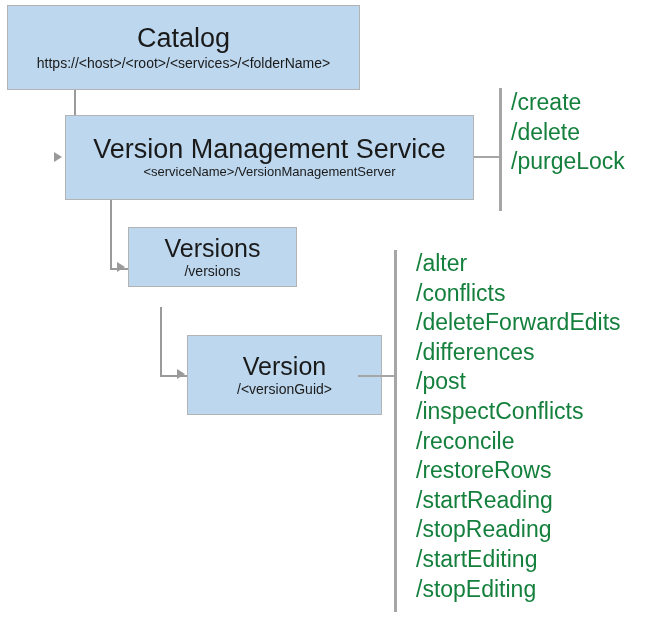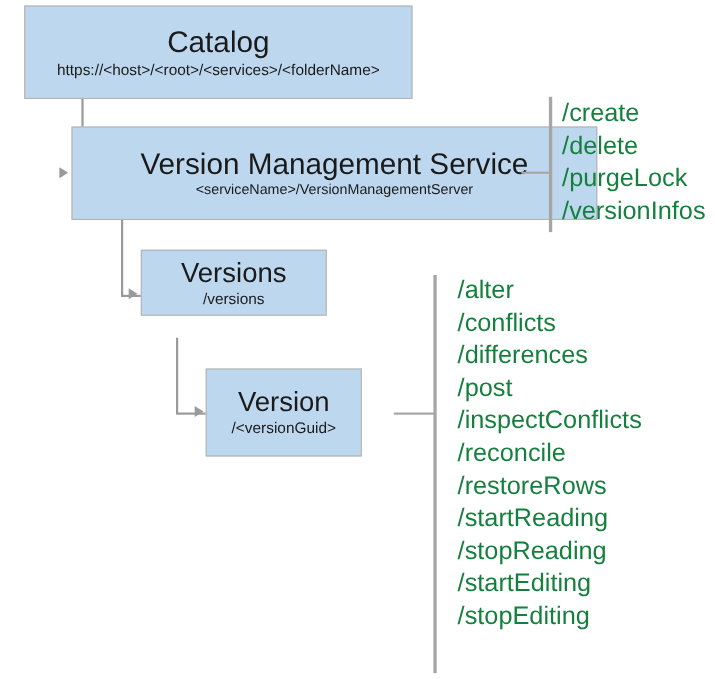--- a/index.html
+++ b/index.html
@@ -36,39 +36,39 @@
     font-weight: 400;
     line-height: 1.05;
     white-space: nowrap;
   }
   .node .subtitle {
     line-height: 1.15;
     white-space: nowrap;
     margin-top: 2px;
   }
   #node-catalog {
-    left: 22px;  top: 5px;  width: 353px;  height: 85px;
+    left: 7px;  top: 5px;  width: 353px;  height: 85px;
   }
   #node-catalog .title    { font-size: 27px; }
   #node-catalog .subtitle { font-size: 14px; }
 
   #node-vms {
-    left: 65px; top: 115px; width: 478px; height: 85px;
+    left: 65px; top: 115px; width: 409px; height: 85px;
   }
   #node-vms .title    { font-size: 27px; }
   #node-vms .subtitle { font-size: 13px; }
 
   #node-versions {
     left: 128px; top: 227px; width: 169px; height: 60px;
   }
   #node-versions .title    { font-size: 25px; }
   #node-versions .subtitle { font-size: 14px; }
 
   #node-version {
-    left: 187px; top: 335px; width: 142px; height: 80px; text-align: right;
+    left: 187px; top: 335px; width: 195px; height: 80px; text-align: right;
   }
   #node-version .title    { font-size: 25px; }
   #node-version .subtitle { font-size: 14px; }
 
   
   .conn {
     position: absolute;
     background: #9a9a9a;
   }
   .conn-v { width: 2px; }
@@ -139,21 +139,20 @@
     <div class="title">Version Management Service</div>
     <div class="subtitle">&lt;serviceName&gt;/VersionManagementServer</div>
   </div>
 
   <div class="bracket-stub" id="stub-vms"></div>
   <div class="bracket-line" id="bracket-vms"></div>
   <div class="ops" id="ops-vms">
     <div>/create</div>
     <div>/delete</div>
     <div>/purgeLock</div>
-    <div>/versionInfos</div>
   </div>
 
   <div class="conn conn-v" id="conn-vms-v"></div>
   <div class="conn conn-h" id="conn-vms-h"></div>
   <div class="arrow" id="arrow-vms"></div>
 
   <div class="node" id="node-versions">
     <div class="title">Versions</div>
     <div class="subtitle">/versions</div>
   </div>
@@ -165,20 +164,21 @@
   <div class="node" id="node-version">
     <div class="title">Version</div>
     <div class="subtitle">/&lt;versionGuid&gt;</div>
   </div>
 
   <div class="bracket-stub" id="stub-version"></div>
   <div class="bracket-line" id="bracket-version"></div>
   <div class="ops" id="ops-version">
     <div>/alter</div>
     <div>/conflicts</div>
+    <div>/deleteForwardEdits</div>
     <div>/differences</div>
     <div>/post</div>
     <div>/inspectConflicts</div>
     <div>/reconcile</div>
     <div>/restoreRows</div>
     <div>/startReading</div>
     <div>/stopReading</div>
     <div>/startEditing</div>
     <div>/stopEditing</div>
   </div>

